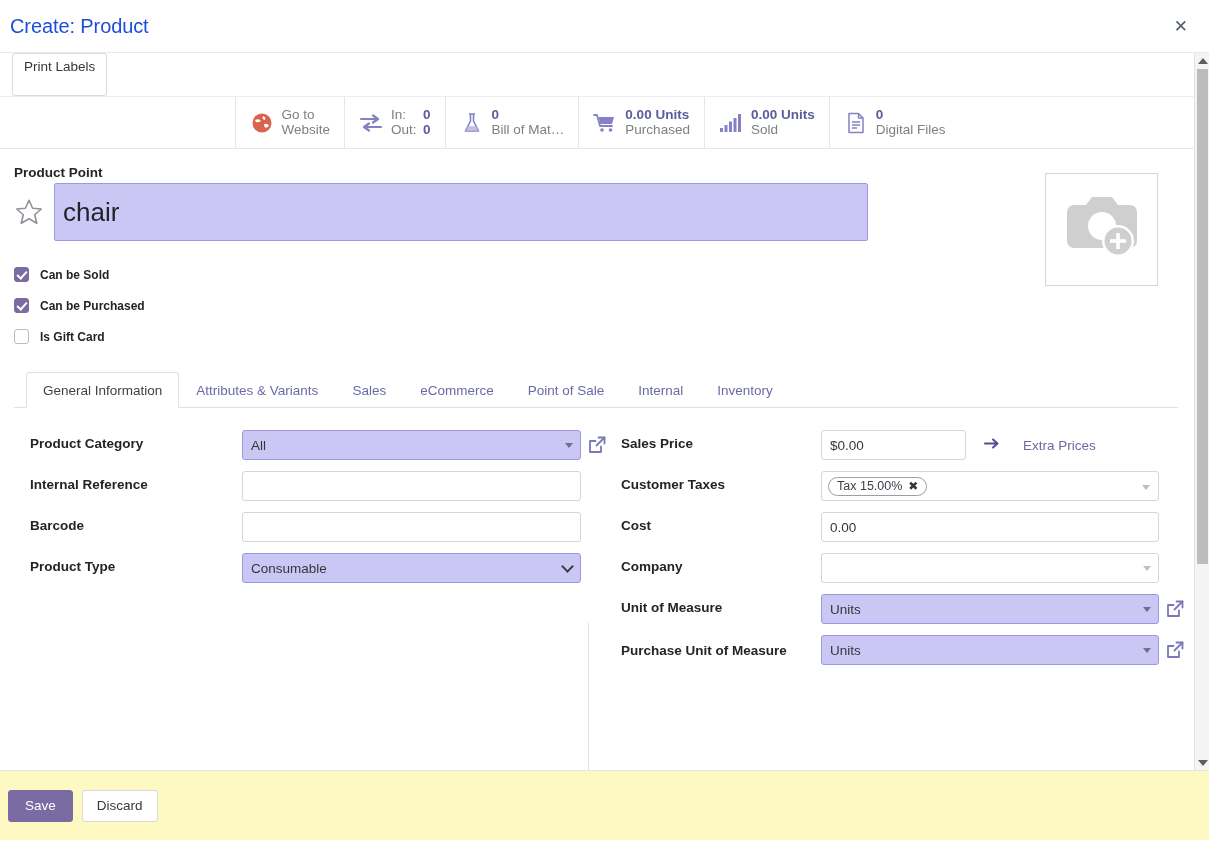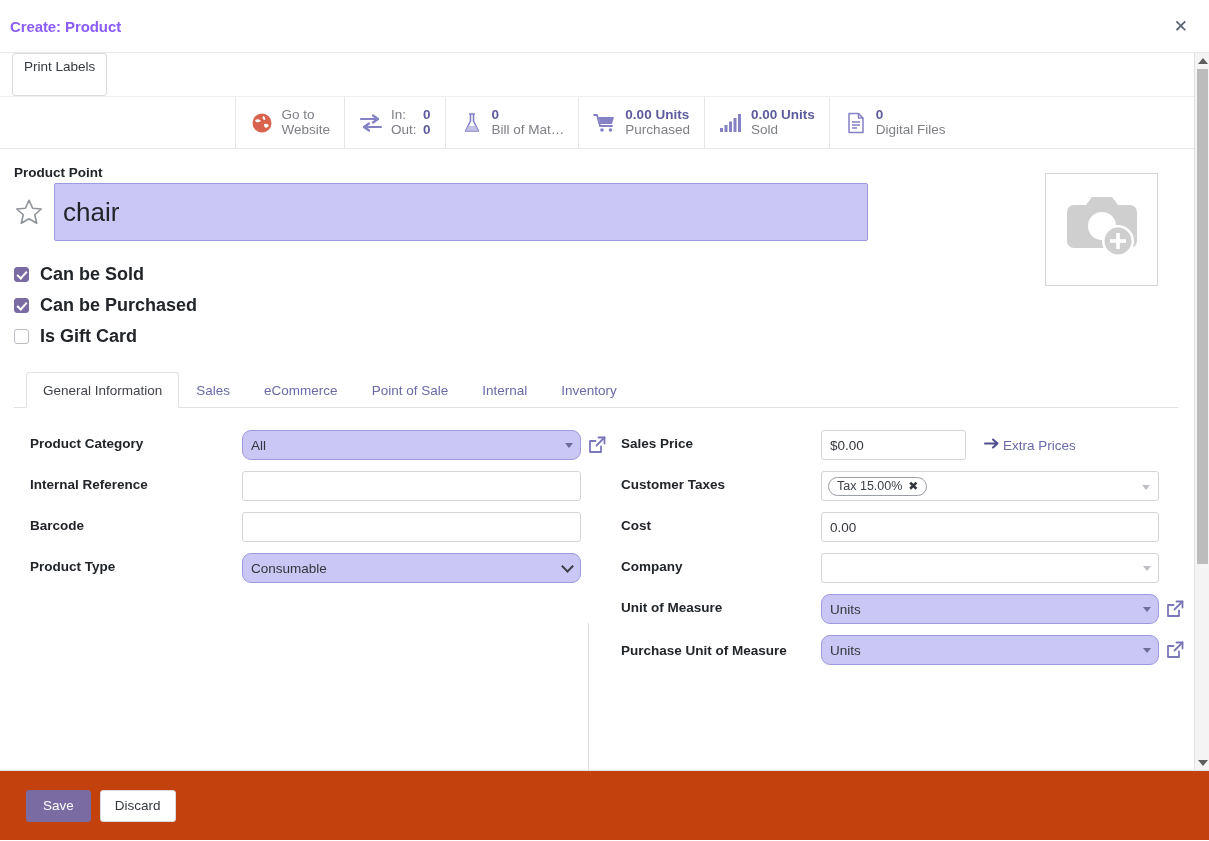--- a/index.html
+++ b/index.html
@@ -15,23 +15,23 @@
   
   .modal-header {
     height: 53px;
     display: flex;
     align-items: center;
     padding: 0 16px 0 10px;
     border-bottom: 1px solid #e7e9ed;
     background: #fff;
   }
   .modal-title {
-    font-size: 15px;
-    font-weight: bold;
-    color: #8b5cf6;
+    font-size: 20px;
+    font-weight: normal;
+    color: #1d4ed8;
     letter-spacing: -0.1px;
   }
   .modal-close {
     margin-left: auto;
     font-size: 17px;
     line-height: 1;
     color: #55606f;
     font-weight: bold;
     cursor: pointer;
     padding: 2px 5px;
@@ -169,21 +169,21 @@
   }
   .chk.on::after {
     content: "";
     position: absolute;
     left: 4px; top: 1px;
     width: 4px; height: 8px;
     border: solid #fff;
     border-width: 0 2px 2px 0;
     transform: rotate(42deg);
   }
-  .chk-lbl { font-size: 18px; font-weight: bold; color: #212529; }
+  .chk-lbl { font-size: 12px; font-weight: bold; color: #212529; }
 
   
   .tabs {
     display: flex;
     margin-top: 20px;
     border-bottom: 1px solid #dfe1e5;
     padding-left: 12px;
   }
   .tab {
     padding: 10px 16px 9px;
@@ -237,21 +237,20 @@
     background: #fff;
     font-size: 13.5px;
     color: #33373d;
     padding: 0 8px;
     font-family: "Liberation Sans", sans-serif;
     outline: none;
   }
   .inp.hl {
     background: #cac7f5;
     border-color: #9d99dd;
-    border-radius: 9px;
   }
   .inp.w340 { width: 339px; }
   .inp.w145 { width: 145px; }
   .inp.w338 { width: 338px; }
 
   .sel-wrap { position: relative; display: inline-block; }
   .caret-sm {
     position: absolute;
     right: 8px; top: 13px;
     width: 0; height: 0;
@@ -269,21 +268,21 @@
     border-width: 0 2px 2px 0;
     transform: rotate(45deg);
     pointer-events: none;
   }
 
   .ext-link { cursor: pointer; width: 20px; height: 20px; flex: none; }
 
   .extra-prices {
     display: flex;
     align-items: center;
-    gap: 4px;
+    gap: 24px;
     font-size: 13.5px;
     color: #6a6aa8;
     cursor: pointer;
     margin-left: 12px;
     white-space: nowrap;
   }
 
   .tag-field {
     width: 338px;
     min-height: 30px;
@@ -348,22 +347,22 @@
     background: #bcbcbc;
     cursor: pointer;
   }
 
   
   .modal-footer {
     height: 69px;
     display: flex;
     align-items: center;
     gap: 9px;
-    padding-left: 26px;
-    background: #c2410c;
+    padding-left: 8px;
+    background: #fef9c3;
   }
   .btn-primary {
     background: #7a6ca3;
     color: #fff;
     border: 1px solid #7a6ca3;
     border-radius: 3px;
     font-size: 13.5px;
     padding: 7px 16px 8px;
     cursor: pointer;
     font-family: "Liberation Sans", sans-serif;
@@ -529,20 +528,21 @@
               <circle cx="56" cy="48" r="13.5" fill="#cfcfcf"></circle>
               <rect x="54.2" y="40" width="3.6" height="16" fill="#ffffff"></rect>
               <rect x="48" y="46.2" width="16" height="3.6" fill="#ffffff"></rect>
             </svg>
           </span>
         </div>
       </div>
 
       <div class="tabs">
         <div class="tab active">General Information</div>
+        <div class="tab">Attributes &amp; Variants</div>
         <div class="tab">Sales</div>
         <div class="tab">eCommerce</div>
         <div class="tab">Point of Sale</div>
         <div class="tab">Internal</div>
         <div class="tab">Inventory</div>
       </div>
 
       <div class="form-cols">
 
         <div class="col left">

